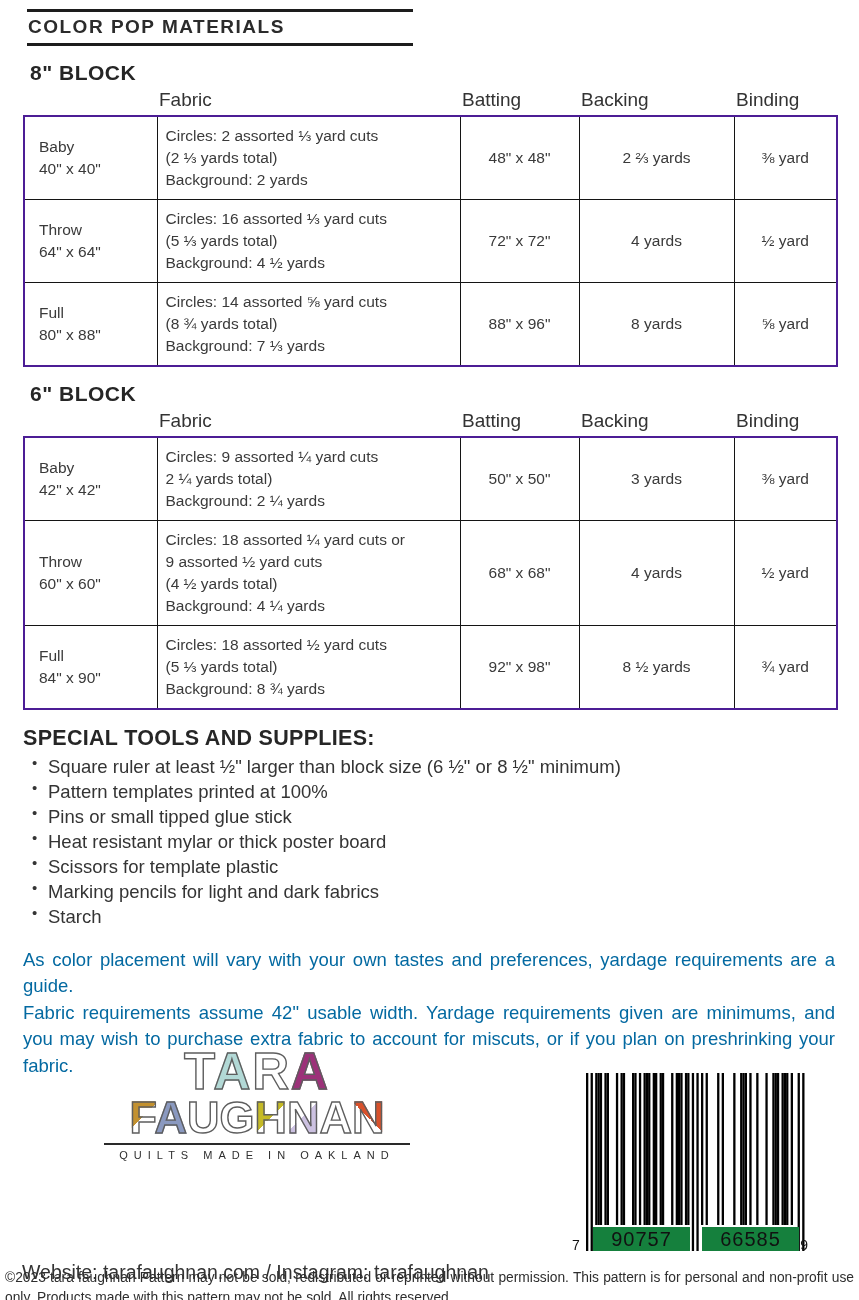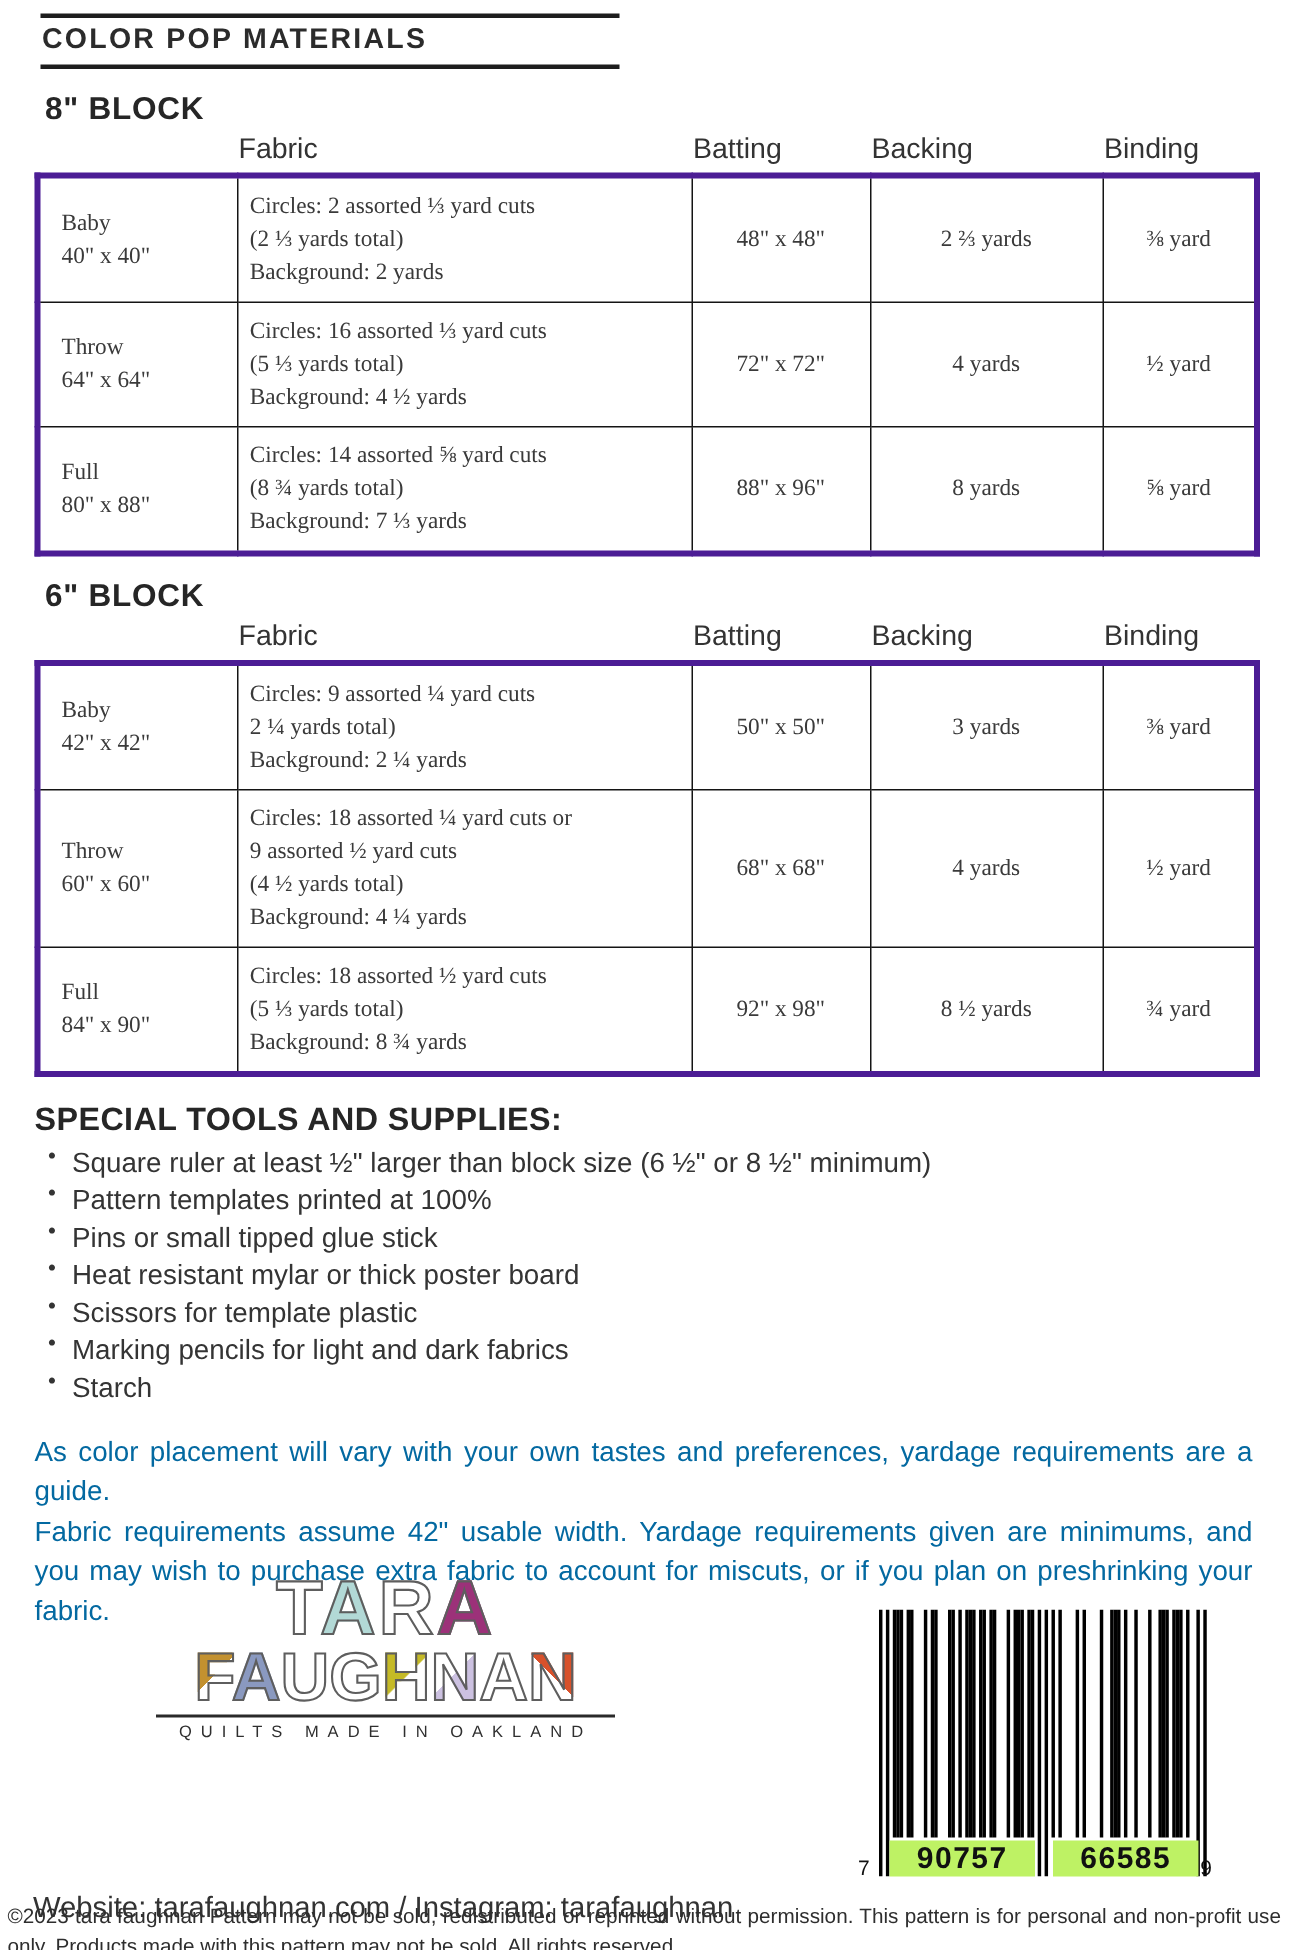--- a/index.html
+++ b/index.html
@@ -25,21 +25,21 @@
     letter-spacing:0.5px; color:#262626;
   }
   .col-headers {
     margin-left:23px; width:813px; display:grid;
     grid-template-columns:133px 303px 119px 155px 103px;
     font-size:19px; color:#333; padding:2px 0 4px 0;
   }
   .col-headers > div { padding-left:3px; }
   table.materials {
     margin-left:23px; width:813px; border-collapse:collapse;
-    border:4px solid #4c1d95; table-layout:fixed;font-family:Liberation Serif, serif;
+    border:2px solid #4c1d95; table-layout:fixed;
   }
   table.materials td {
     border:1.5px solid #141414; vertical-align:middle;
     font-size:15.5px; line-height:1.42; color:#3a3a3a;
   }
   td.c-size   { width:133px; padding:9px 4px 9px 14px; }
   td.c-fabric { width:303px; padding:8px 4px 8px 8px; }
   td.c-batting{ width:119px; text-align:center; }
   td.c-backing{ width:155px; text-align:center; }
   td.c-binding{ width:103px; text-align:center; }
@@ -82,22 +82,22 @@
   .lg-tl-yellow  { background-image:linear-gradient(135deg, var(--c-yellow) 50%, rgba(0,0,0,0) 50%); }
   .lg-br-lavender{ background-image:linear-gradient(315deg, var(--c-lavender) 52%, rgba(0,0,0,0) 52%); }
   .lg-tr-orange  { background-image:linear-gradient(225deg, var(--c-orange) 50%, rgba(0,0,0,0) 50%); }
   .logo-rule { height:2.5px; background:#2a2a2a; margin:3px 6px 4px 6px; }
   .logo-tagline { font-size:11px; letter-spacing:6px; color:#2f2f2f; white-space:nowrap; }
 
   
   .barcode { position:absolute; left:572px; top:1064px; width:232px; height:184px; }
   .barcode svg { position:absolute; left:14px; top:0; }
   .bc-group {
-    position:absolute; bottom:6px; height:24px; background:#bef264;
-    font-size:20px; color:#111; text-align:center; line-height:24px; letter-spacing:1px;font-weight:bold;
+    position:absolute; bottom:6px; height:24px; background:#15803d;
+    font-size:20px; color:#111; text-align:center; line-height:24px; letter-spacing:1px;
   }
   .bc-outer { position:absolute; bottom:4px; font-size:14px; color:#111; }
 
   
   .website-line { position:absolute; left:22px; top:1252px; font-size:19.5px; color:#333; }
   .copyright {
     position:absolute; left:5px; top:1259px; width:849px;
     font-size:13.8px; line-height:1.45; color:#2e2e2e; text-align:justify;
   }
 </style>

